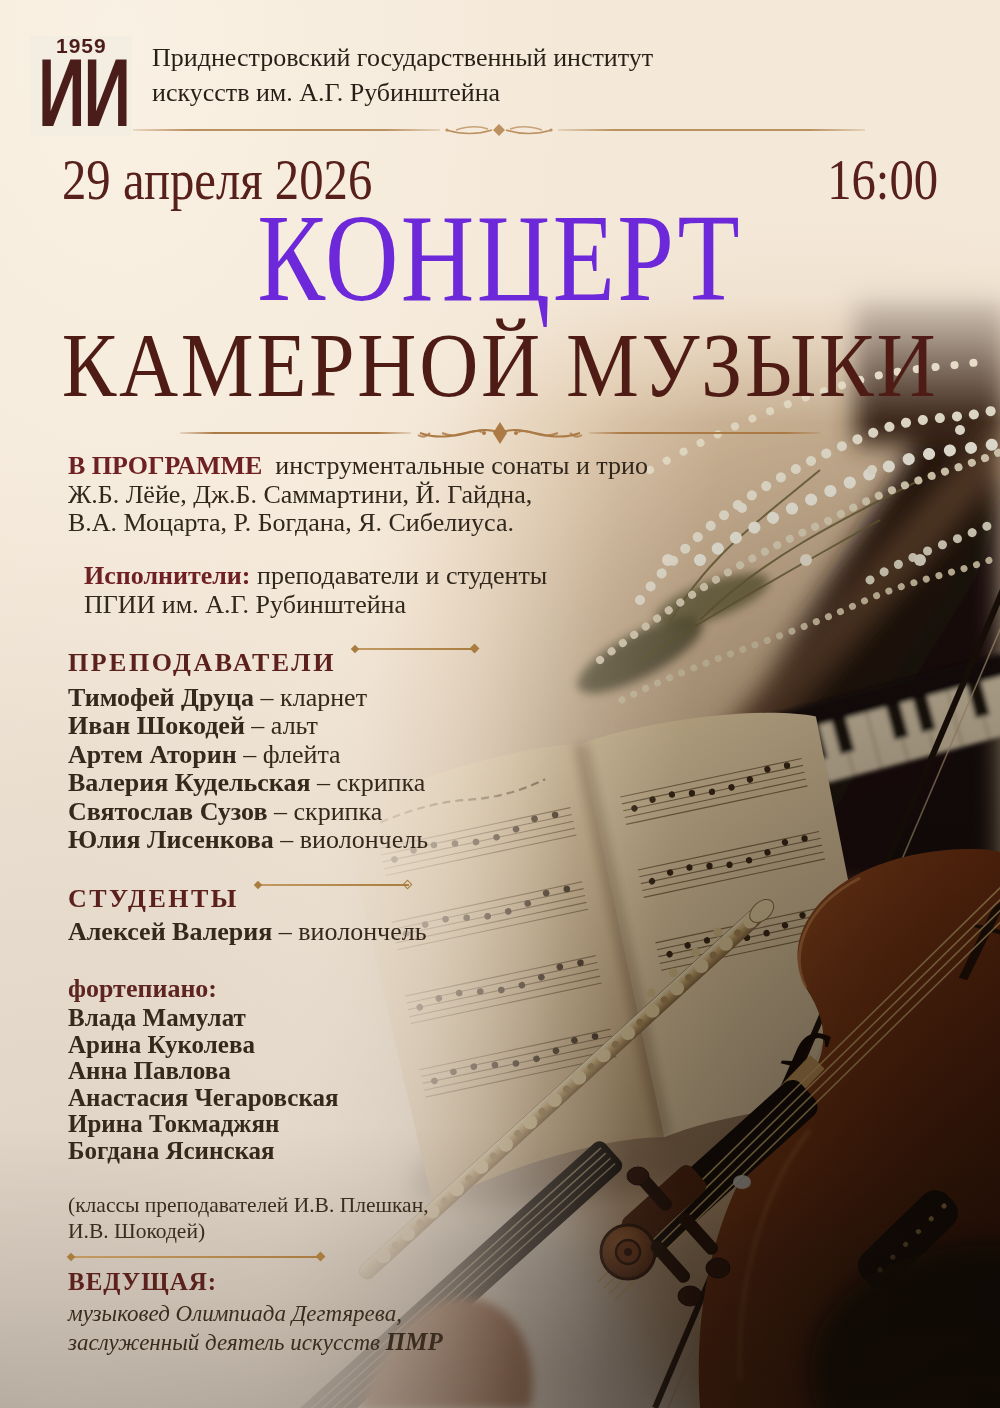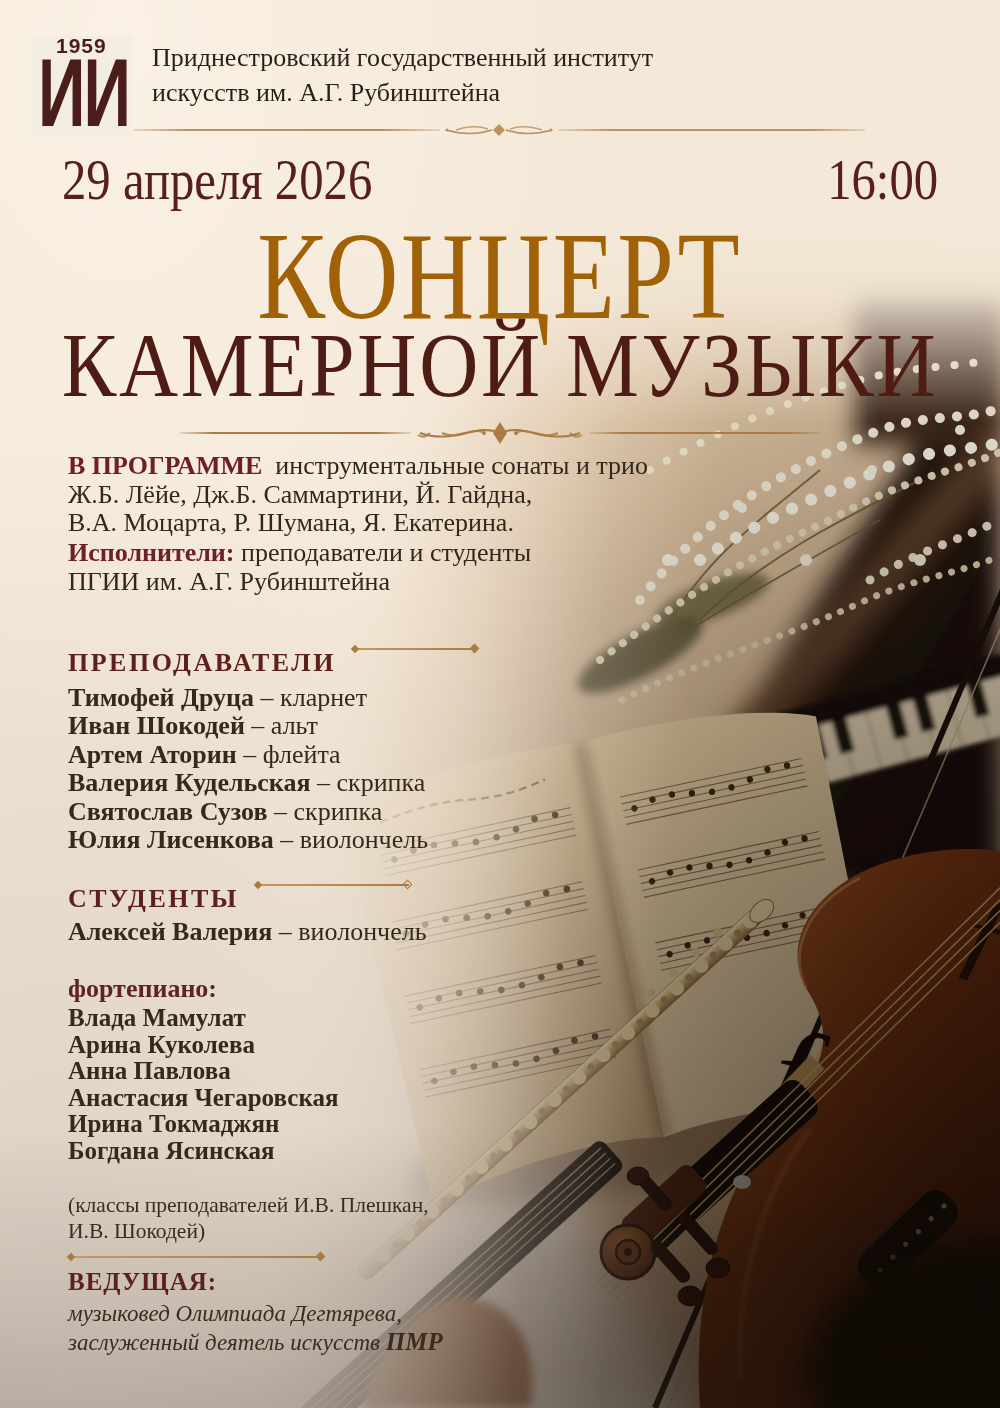--- a/index.html
+++ b/index.html
@@ -28,21 +28,21 @@
   .logo-mono{position:absolute;left:8px;top:2px;font-family:"Liberation Sans",sans-serif;
     font-weight:bold;font-size:66px;color:#4a1d1b;letter-spacing:-2px;
     transform:scaleY(1.45) scaleX(1.0);transform-origin:top left;}
   .inst{left:152px;top:40px;font-size:26px;line-height:35px;color:#281f17;z-index:5;}
   .hdr-rule{left:133px;top:121px;width:732px;display:flex;align-items:center;z-index:5;}
   .hdr-rule .ln{flex:1;height:1.5px;background:linear-gradient(90deg,rgba(188,145,96,.25),#bc9160 18%,#bc9160 82%,rgba(188,145,96,.25));}
   .daterow{left:62px;top:146px;width:876px;display:flex;justify-content:space-between;z-index:5;
     font-size:58px;color:#57201a;}
   .cond{display:inline-block;transform:scaleX(.84);transform-origin:left center;}
   .cond-r{display:inline-block;transform:scaleX(.84);transform-origin:right center;}
-  .title1{left:0;top:212px;width:1000px;text-align:center;font-size:124px;color:#a16207;z-index:5;line-height:1.05;}
+  .title1{left:0;top:194px;width:1000px;text-align:center;font-size:124px;color:#6d28d9;z-index:5;line-height:1.05;}
   .title1 .in{display:inline-block;transform:scaleX(.82);letter-spacing:3px;}
   .title2{left:0;top:318px;width:1000px;text-align:center;font-size:91px;color:#4e1c15;z-index:5;line-height:1.05;}
   .title2 .in{display:inline-block;transform:scaleX(.9);letter-spacing:3px;}
   .ttl-rule{left:180px;top:418px;width:640px;display:flex;align-items:center;z-index:5;}
   .ttl-rule .ln{flex:1;height:1.5px;background:linear-gradient(90deg,rgba(171,122,69,.2),#ab7a45 15%,#ab7a45 85%,rgba(171,122,69,.2));}
   .para{left:68px;font-size:26px;line-height:28.6px;z-index:5;}
   .sechead{left:68px;display:flex;align-items:flex-start;gap:18px;z-index:5;
     font-size:26px;font-weight:bold;letter-spacing:2.5px;color:#5c211c;}
   .rule{position:relative;height:2px;background:linear-gradient(90deg,#c39a62,#a97c3f);}
   .rule::before{content:"";position:absolute;left:-2px;top:-2.5px;width:6px;height:6px;background:#a97c3f;transform:rotate(45deg);}
@@ -318,24 +318,24 @@
     </svg>
     <div class="ln"></div>
   </div>
 
   <div class="abs para txt" style="top:452px;">
     <div>
       <span class="redlab">В ПРОГРАММЕ</span>&nbsp;
       <span class="dark">инструментальные сонаты и трио</span>
     </div>
     <div class="dark">Ж.Б. Лёйе, Дж.Б. Саммартини, Й. Гайдна,</div>
-    <div class="dark">В.А. Моцарта, Р. Шумана, Я. Екатерина.</div>
-  </div>
-
-  <div class="abs para txt" style="top:539px;">
+    <div class="dark">В.А. Моцарта, Р. Богдана, Я. Сибелиуса.</div>
+  </div>
+
+  <div class="abs para txt" style="top:562px;margin-left:16px;">
     <div>
       <span class="redlab">Исполнители:</span>
       <span class="dark">преподаватели и студенты</span>
     </div>
     <div class="dark">ПГИИ им. А.Г. Рубинштейна</div>
   </div>
 
   <div class="abs sechead" style="top:648px;">
     <span>ПРЕПОДАВАТЕЛИ</span>
     <div class="rule" style="width:122px;"></div>

